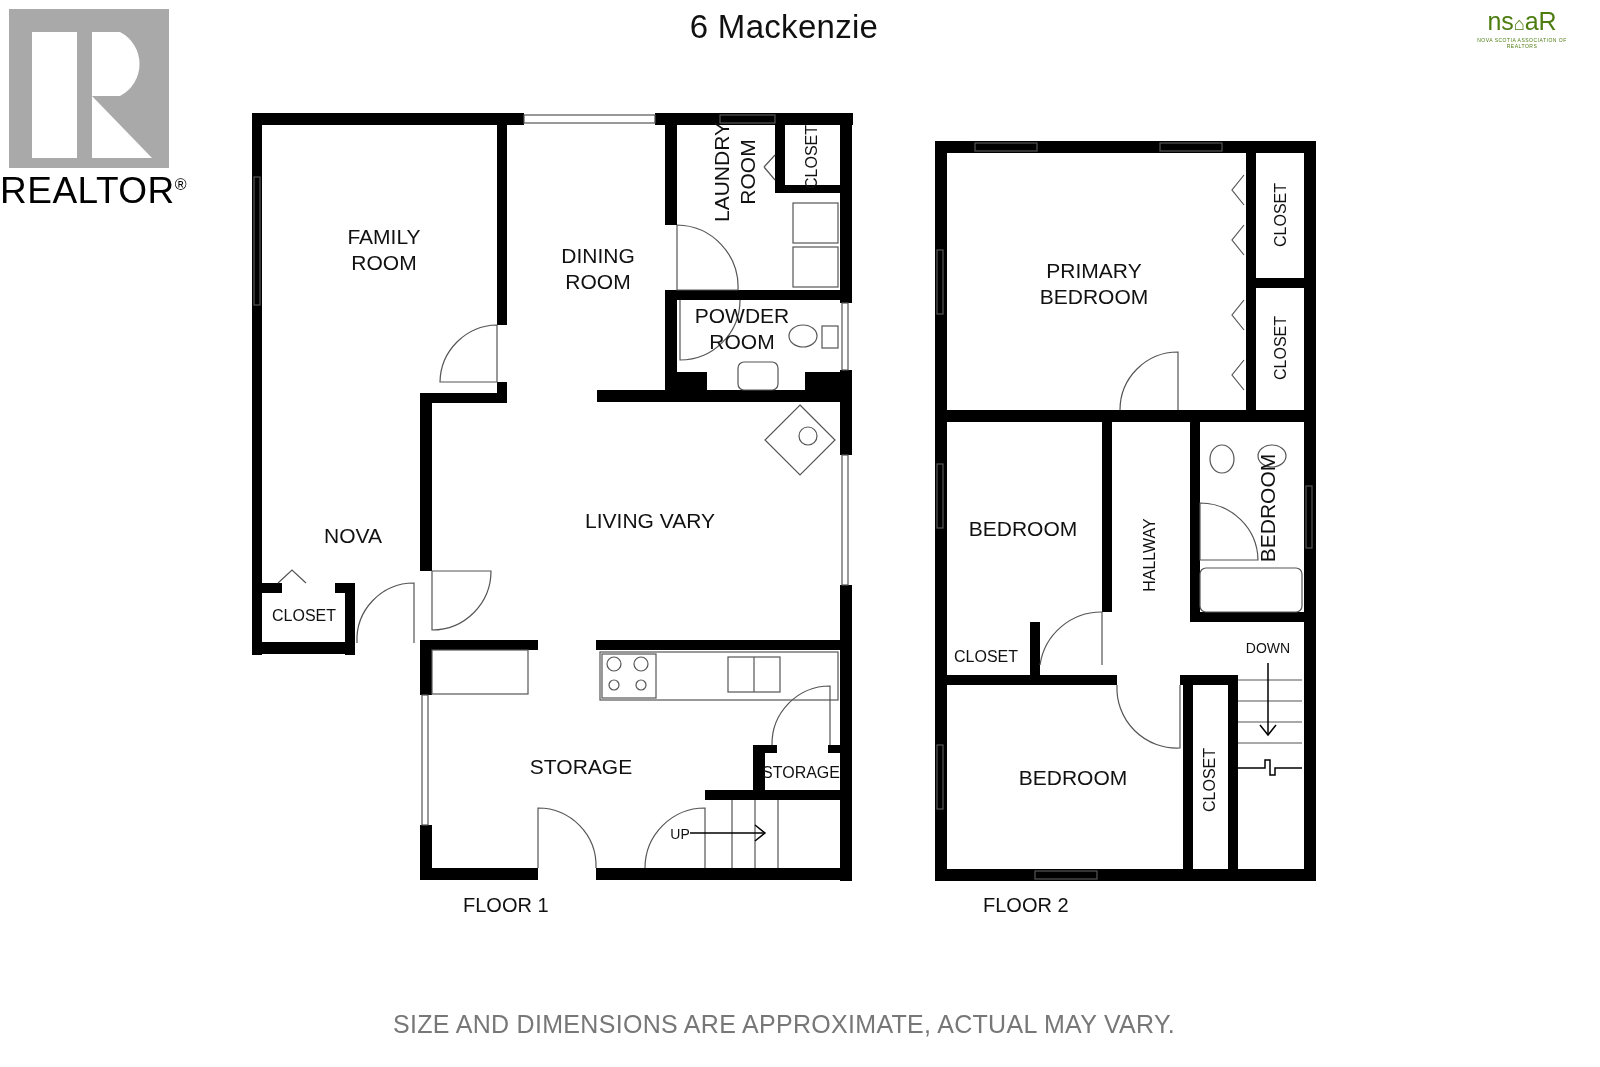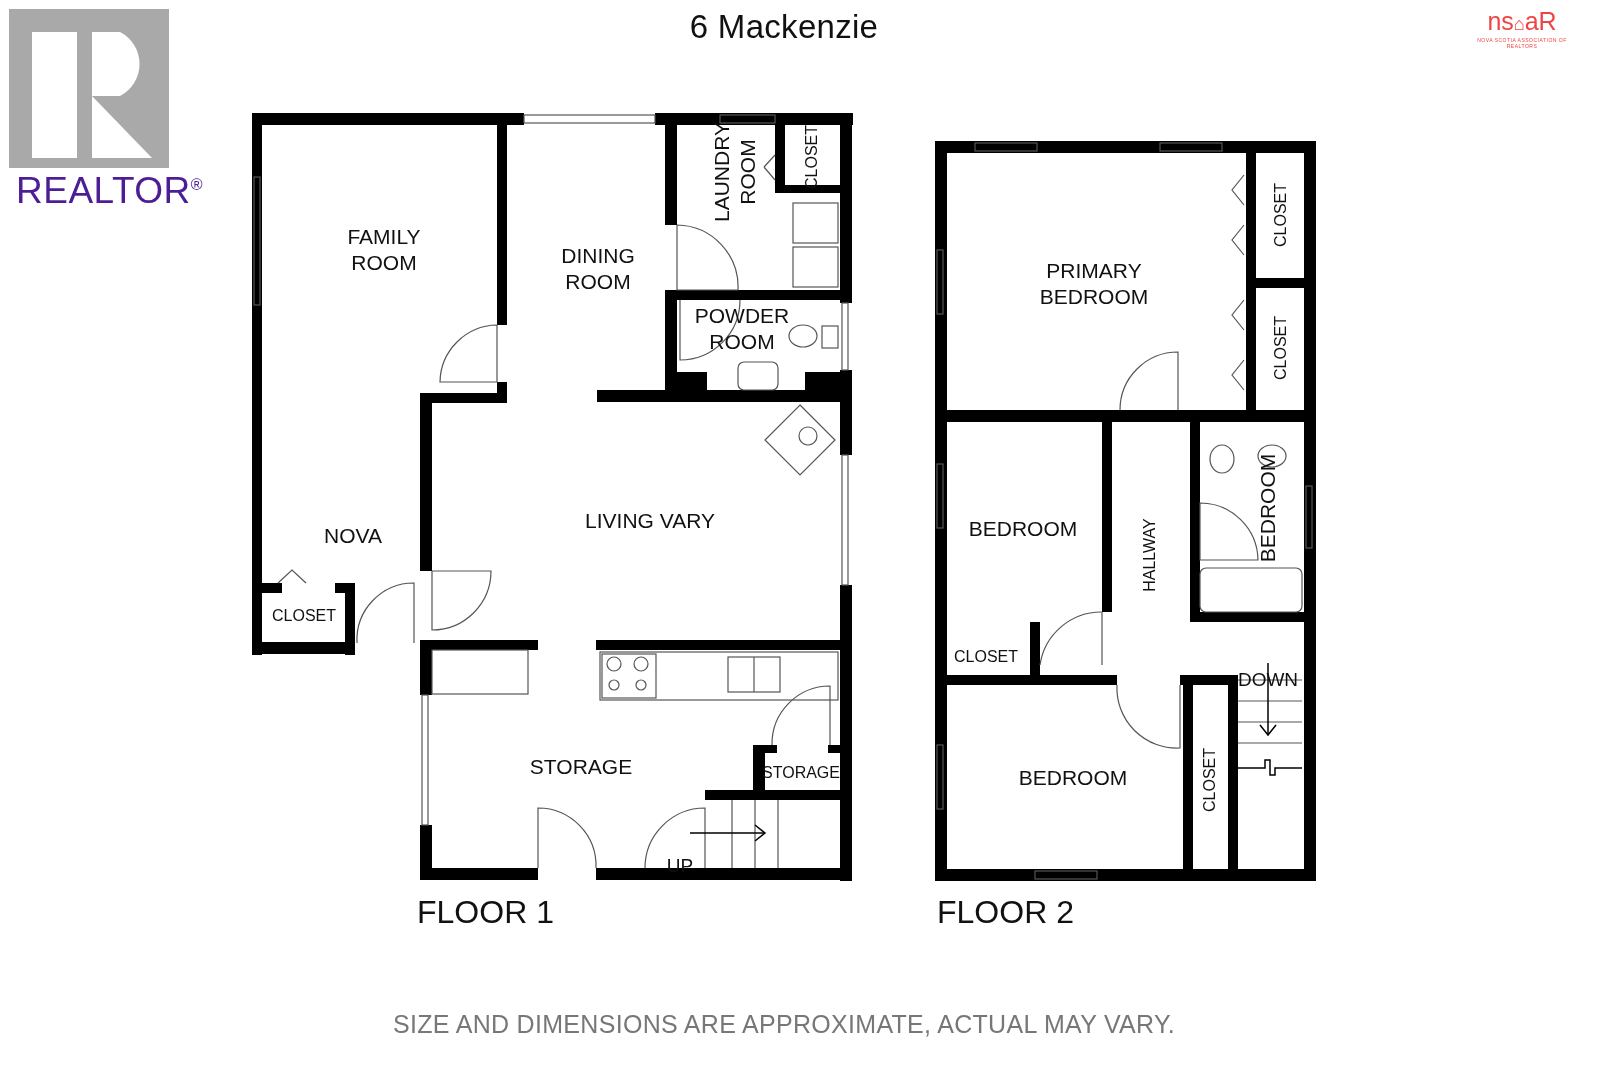--- a/index.html
+++ b/index.html
@@ -1,29 +1,29 @@
 <!DOCTYPE html>
 <html><head>
 <meta charset="utf-8">
 <style>
   html, body { margin: 0; padding: 0; background: #ffffff; }
   body { width: 1600px; height: 1067px; position: relative; overflow: hidden; font-family: "Liberation Sans", "DejaVu Sans", sans-serif; }
   .abs { position: absolute; }
   .title { left: 0; width: 1568px; top: 8px; text-align: center; font-size: 33px; color: #111; letter-spacing: 0.3px; }
   .realtor-logo { left: 6px; top: 8px; width: 176px; height: 205px; }
-  .realtor-text { left: 16px; top: 170px; font-size: 37px; color: #4c1d95; letter-spacing: 0.5px; }
-  .nsar-logo { left: 1476px; top: 8px; width: 92px; height: 50px; text-align: center; color: #ef4444; }
+  .realtor-text { left: 0; top: 170px; font-size: 37px; color: #000000; letter-spacing: 0.5px; }
+  .nsar-logo { left: 1476px; top: 8px; width: 92px; height: 50px; text-align: center; color: #4d7c0f; }
   .nsar-mark { font-size: 25px; letter-spacing: 0px; line-height: 26px; }
   .nsar-sub { font-size: 5px; letter-spacing: 0.5px; line-height: 6px; }
   .plan { left: 0; top: 0; width: 1600px; height: 1067px; }
   .room-label { position: absolute; font-size: 21px; color: #111; text-align: center; line-height: 26px; white-space: pre-line; transform: translate(-50%, -50%); }
   .room-label.small { font-size: 16px; line-height: 20px; }
-  .room-label.tiny { font-size: 19px; margin-top: 32px; }
+  .room-label.tiny { font-size: 14px; }
   .room-label.vert { transform: translate(-50%, -50%) rotate(-90deg); }
-  .floor-label { font-size: 32px; color: #111; }
+  .floor-label { font-size: 20px; color: #111; margin-left: 46px; }
   .disclaimer { left: 0; width: 1568px; top: 974px; text-align: center; font-size: 25px; color: #777; letter-spacing: 0.3px; margin-top: 36px; }
 </style>
 </head>
 <body>
 
 <div class="abs title">6 Mackenzie</div>
 
 <div class="abs realtor-logo">
   <svg width="176" height="160" viewBox="0 0 176 160">
     <rect x="3" y="1" width="160" height="168" fill="#a9a9a9"></rect>

